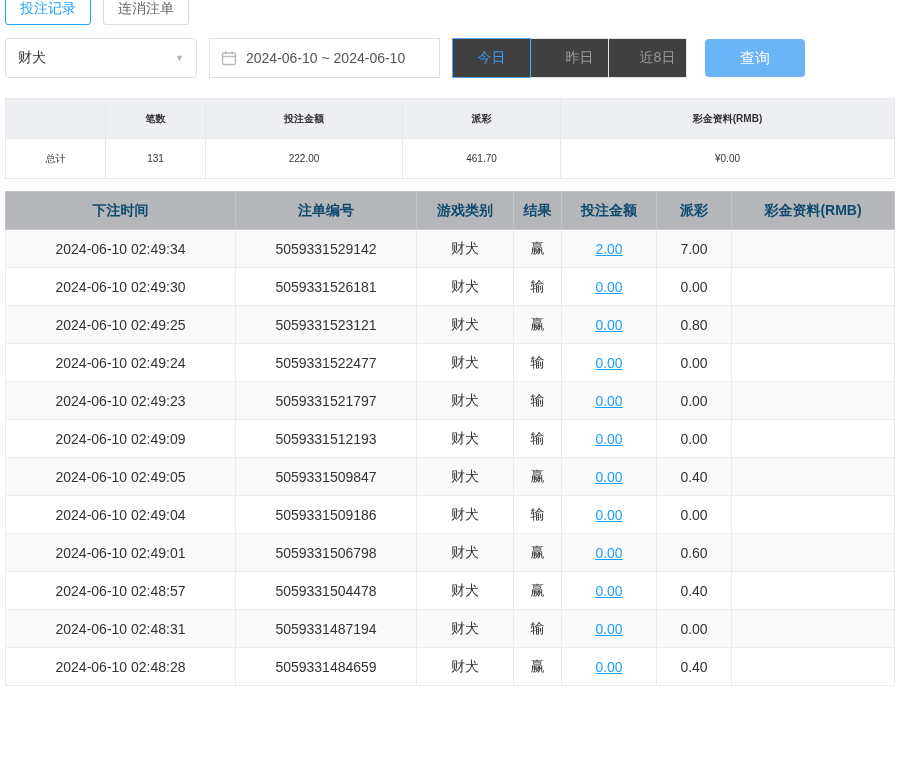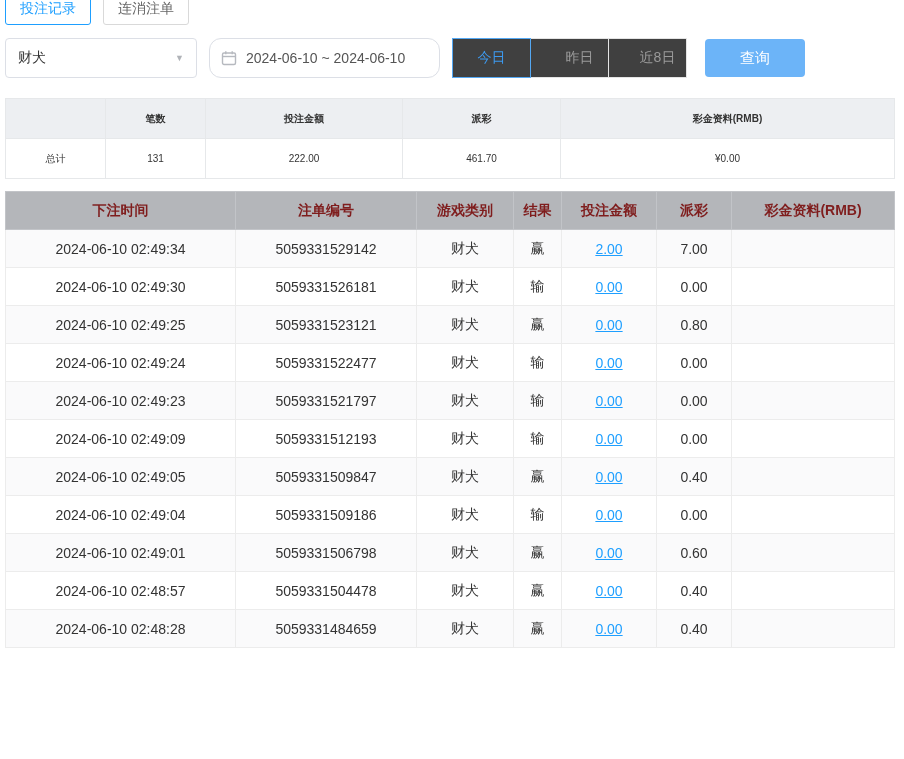--- a/index.html
+++ b/index.html
@@ -26,21 +26,21 @@
   .filter-row { display: flex; align-items: center; margin-top: 13px; }
   .select {
     width: 192px; height: 40px;
     border: 1px solid #dcdfe6; border-radius: 4px;
     display: flex; align-items: center; justify-content: space-between;
     padding: 0 12px; cursor: pointer; background: #fff;
   }
   .select .chev { color: #b0b3b8; font-size: 9px; }
   .date-input {
     width: 231px; height: 40px; margin-left: 12px;
-    border: 1px solid #dcdfe6; border-radius: 12px;
+    border: 1px solid #dcdfe6; border-radius: 0;
     display: flex; align-items: center; gap: 9px;
     padding: 0 11px; color: #555; background: #fff; cursor: pointer;
   }
   .btn-group { display: flex; margin-left: 12px; }
   .qbtn {
     width: 79px; height: 40px;
     background: #404040; border: 1px solid #e4e4e4;
     font-size: 14px; color: #9a9a9a; cursor: pointer;
     font-family: inherit;
   }
@@ -65,21 +65,21 @@
   .summary-table .c1 { width: 100px; }
   .summary-table .c2 { width: 197px; }
   .summary-table .c3 { width: 158px; }
 
   
   .main-table {
     width: 100%; border-collapse: collapse; margin-top: 12px;
     font-size: 14px; text-align: center; table-layout: fixed;
   }
   .main-table th {
-    background: #b4b6ba; color: #7f1d1d; font-weight: bold;
+    background: #b4b6ba; color: #0c4a6e; font-weight: bold;
     height: 38px; border: 1px solid #c2c4c8;
   }
   .main-table td {
     height: 38px; border: 1px solid #ececec; color: #333;
   }
   .main-table tbody tr:nth-child(odd) td { background: #fafafb; }
   .main-table .w-time  { width: 230px; }
   .main-table .w-order { width: 181px; }
   .main-table .w-game  { width: 97px; }
   .main-table .w-result{ width: 48px; }
@@ -239,20 +239,29 @@
         <tr>
     <td>2024-06-10 02:48:57</td>
     <td>5059331504478</td>
     <td>财犬</td>
     <td>赢</td>
     <td><a class="amount-link" href="#">0.00</a></td>
     <td>0.40</td>
     <td></td>
   </tr>
         <tr>
+    <td>2024-06-10 02:48:31</td>
+    <td>5059331487194</td>
+    <td>财犬</td>
+    <td>输</td>
+    <td><a class="amount-link" href="#">0.00</a></td>
+    <td>0.00</td>
+    <td></td>
+  </tr>
+        <tr>
     <td>2024-06-10 02:48:28</td>
     <td>5059331484659</td>
     <td>财犬</td>
     <td>赢</td>
     <td><a class="amount-link" href="#">0.00</a></td>
     <td>0.40</td>
     <td></td>
   </tr>
       </tbody>
   </table>

